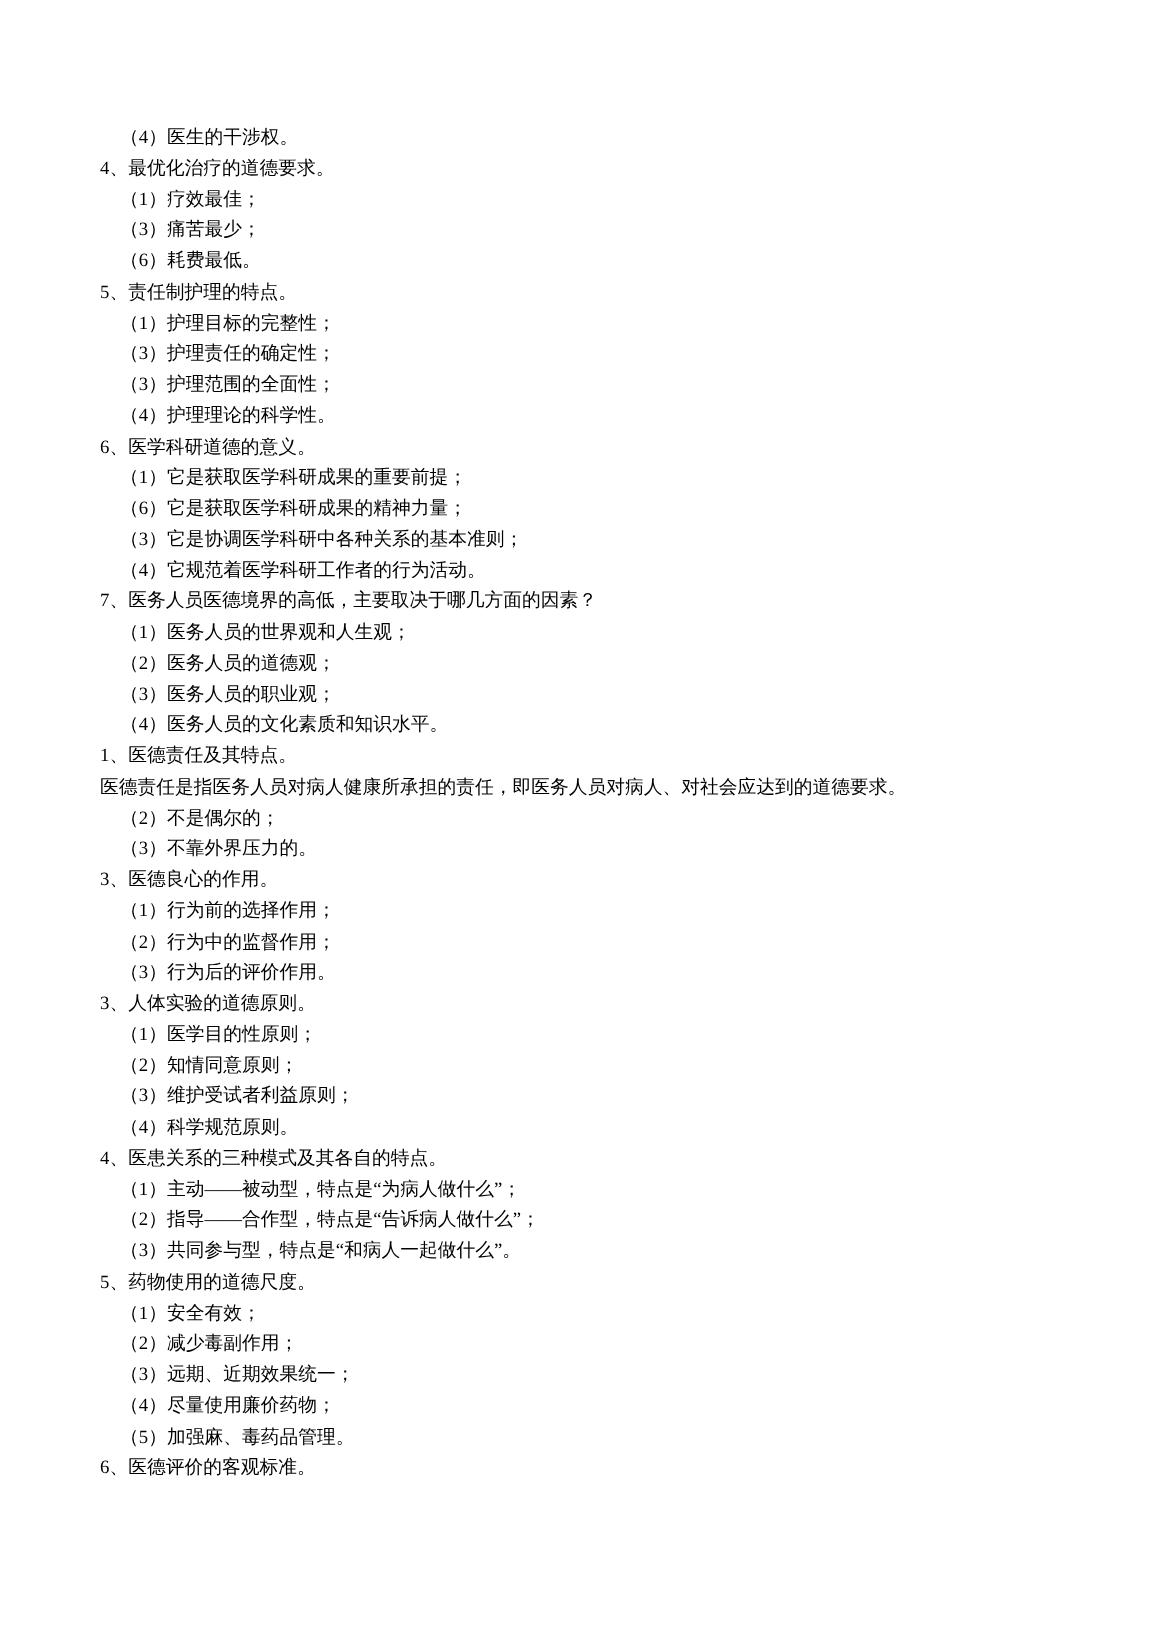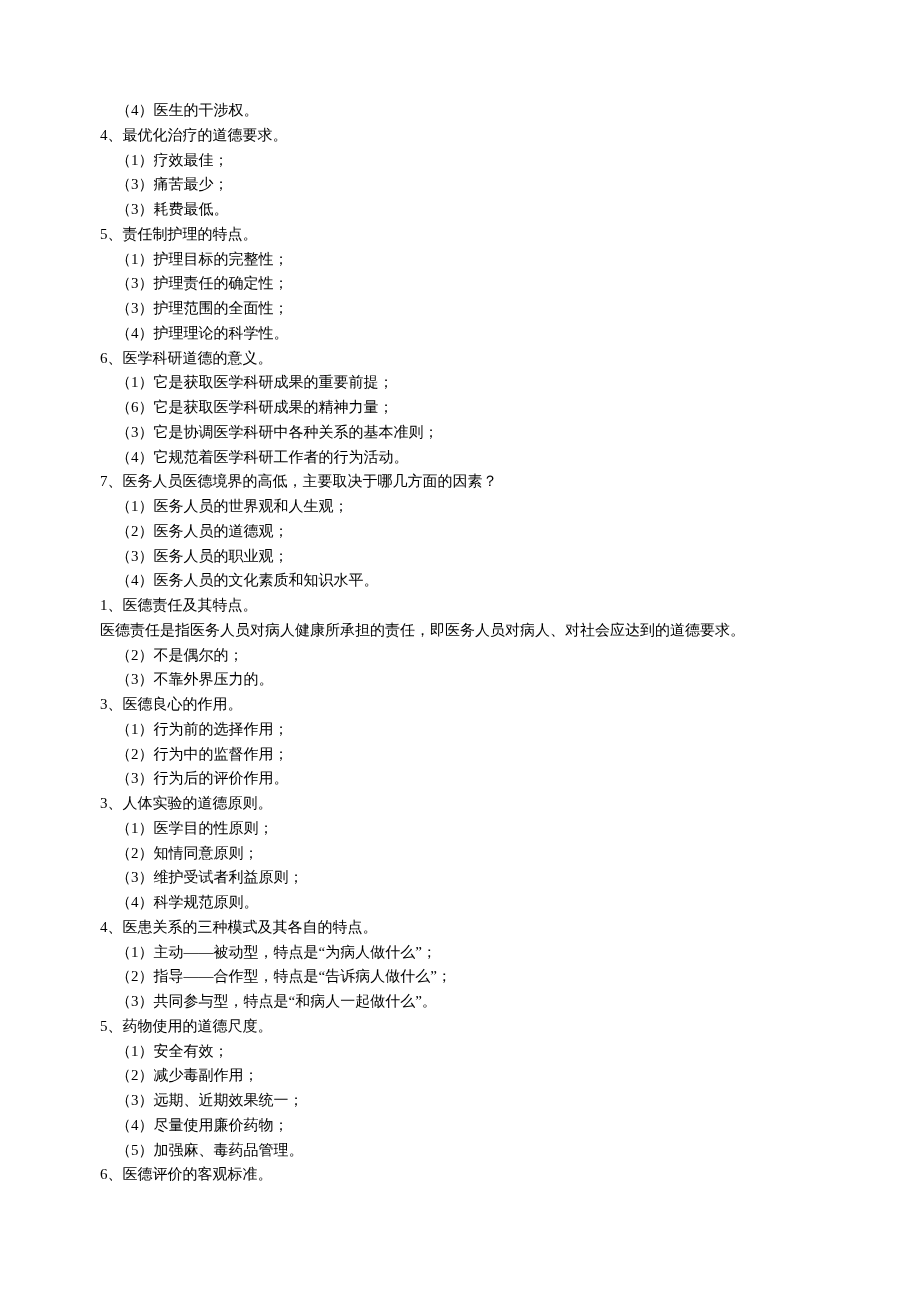--- a/index.html
+++ b/index.html
@@ -8,38 +8,38 @@
     background: #ffffff;
     font-family: "SimSun", "宋体", serif;
     color: #000000;
     font-size: 15px;
     line-height: 1.65;
   }
   .page {
     width: 916px;
     min-height: 1304px;
     box-sizing: border-box;
-    padding: 98px 80px 60px 100px;
+    padding: 98px 80px 60px 80px;
   }
   .line {
     white-space: pre;
   }
   .indent-1 { padding-left: 16px; }
   .indent-0 { padding-left: 0; }
 </style>
 </head>
 <body>
 
 <div class="page">
   <div id="content">
       <div class="line indent-1">（4）医生的干涉权。</div>
       <div class="line indent-0">4、最优化治疗的道德要求。</div>
       <div class="line indent-1">（1）疗效最佳；</div>
       <div class="line indent-1">（3）痛苦最少；</div>
-      <div class="line indent-1">（3）耗费最低。</div>
+      <div class="line indent-1">（6）耗费最低。</div>
       <div class="line indent-0">5、责任制护理的特点。</div>
       <div class="line indent-1">（1）护理目标的完整性；</div>
       <div class="line indent-1">（3）护理责任的确定性；</div>
       <div class="line indent-1">（3）护理范围的全面性；</div>
       <div class="line indent-1">（4）护理理论的科学性。</div>
       <div class="line indent-0">6、医学科研道德的意义。</div>
       <div class="line indent-1">（1）它是获取医学科研成果的重要前提；</div>
       <div class="line indent-1">（6）它是获取医学科研成果的精神力量；</div>
       <div class="line indent-1">（3）它是协调医学科研中各种关系的基本准则；</div>
       <div class="line indent-1">（4）它规范着医学科研工作者的行为活动。</div>

